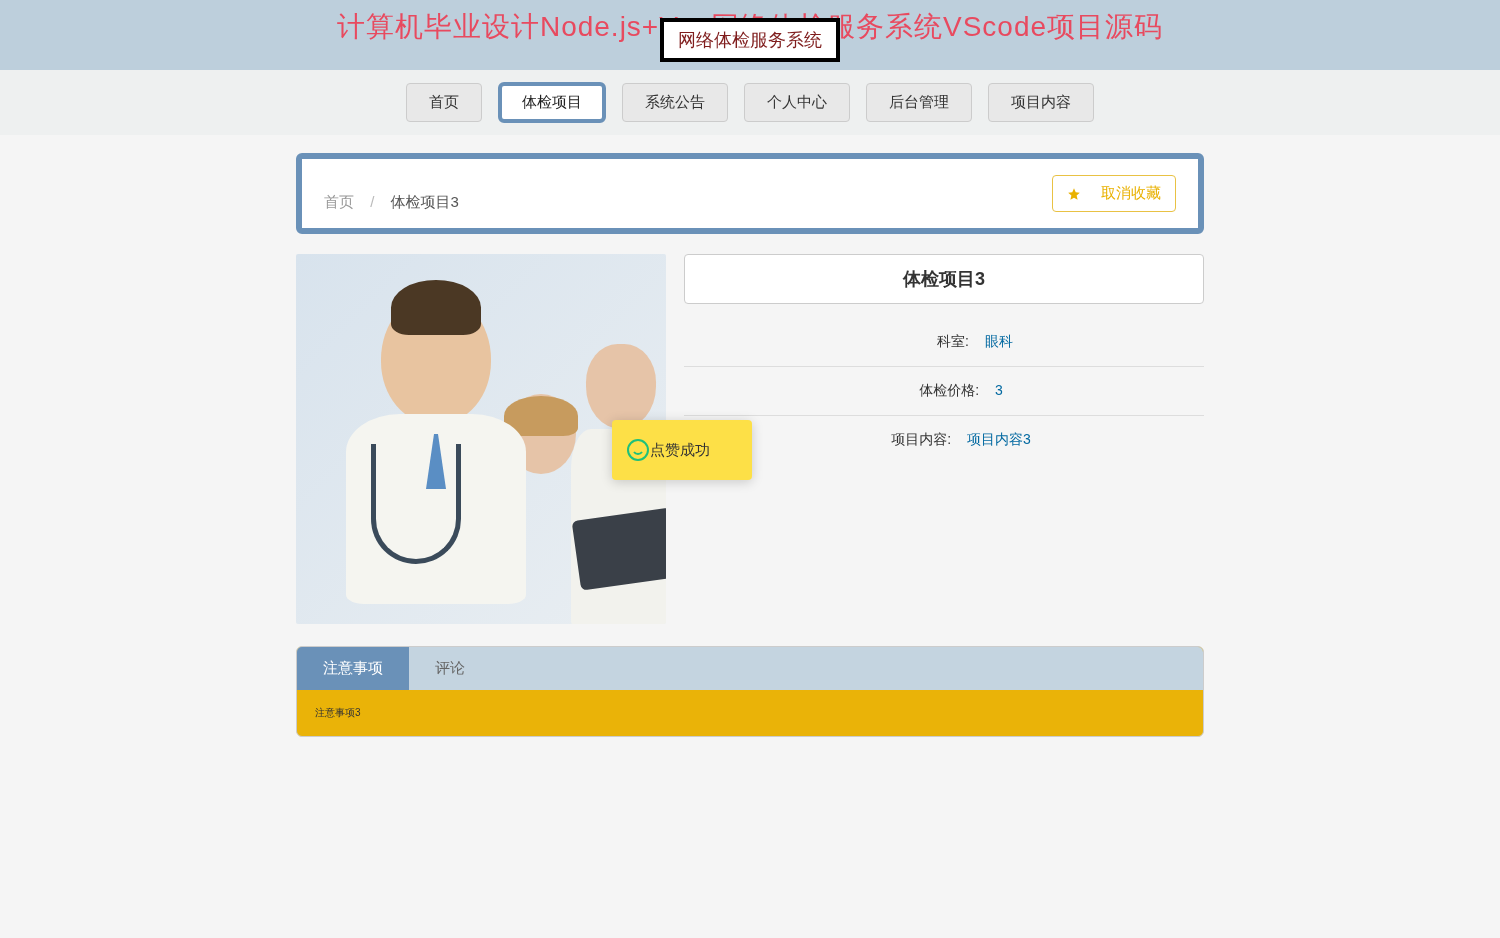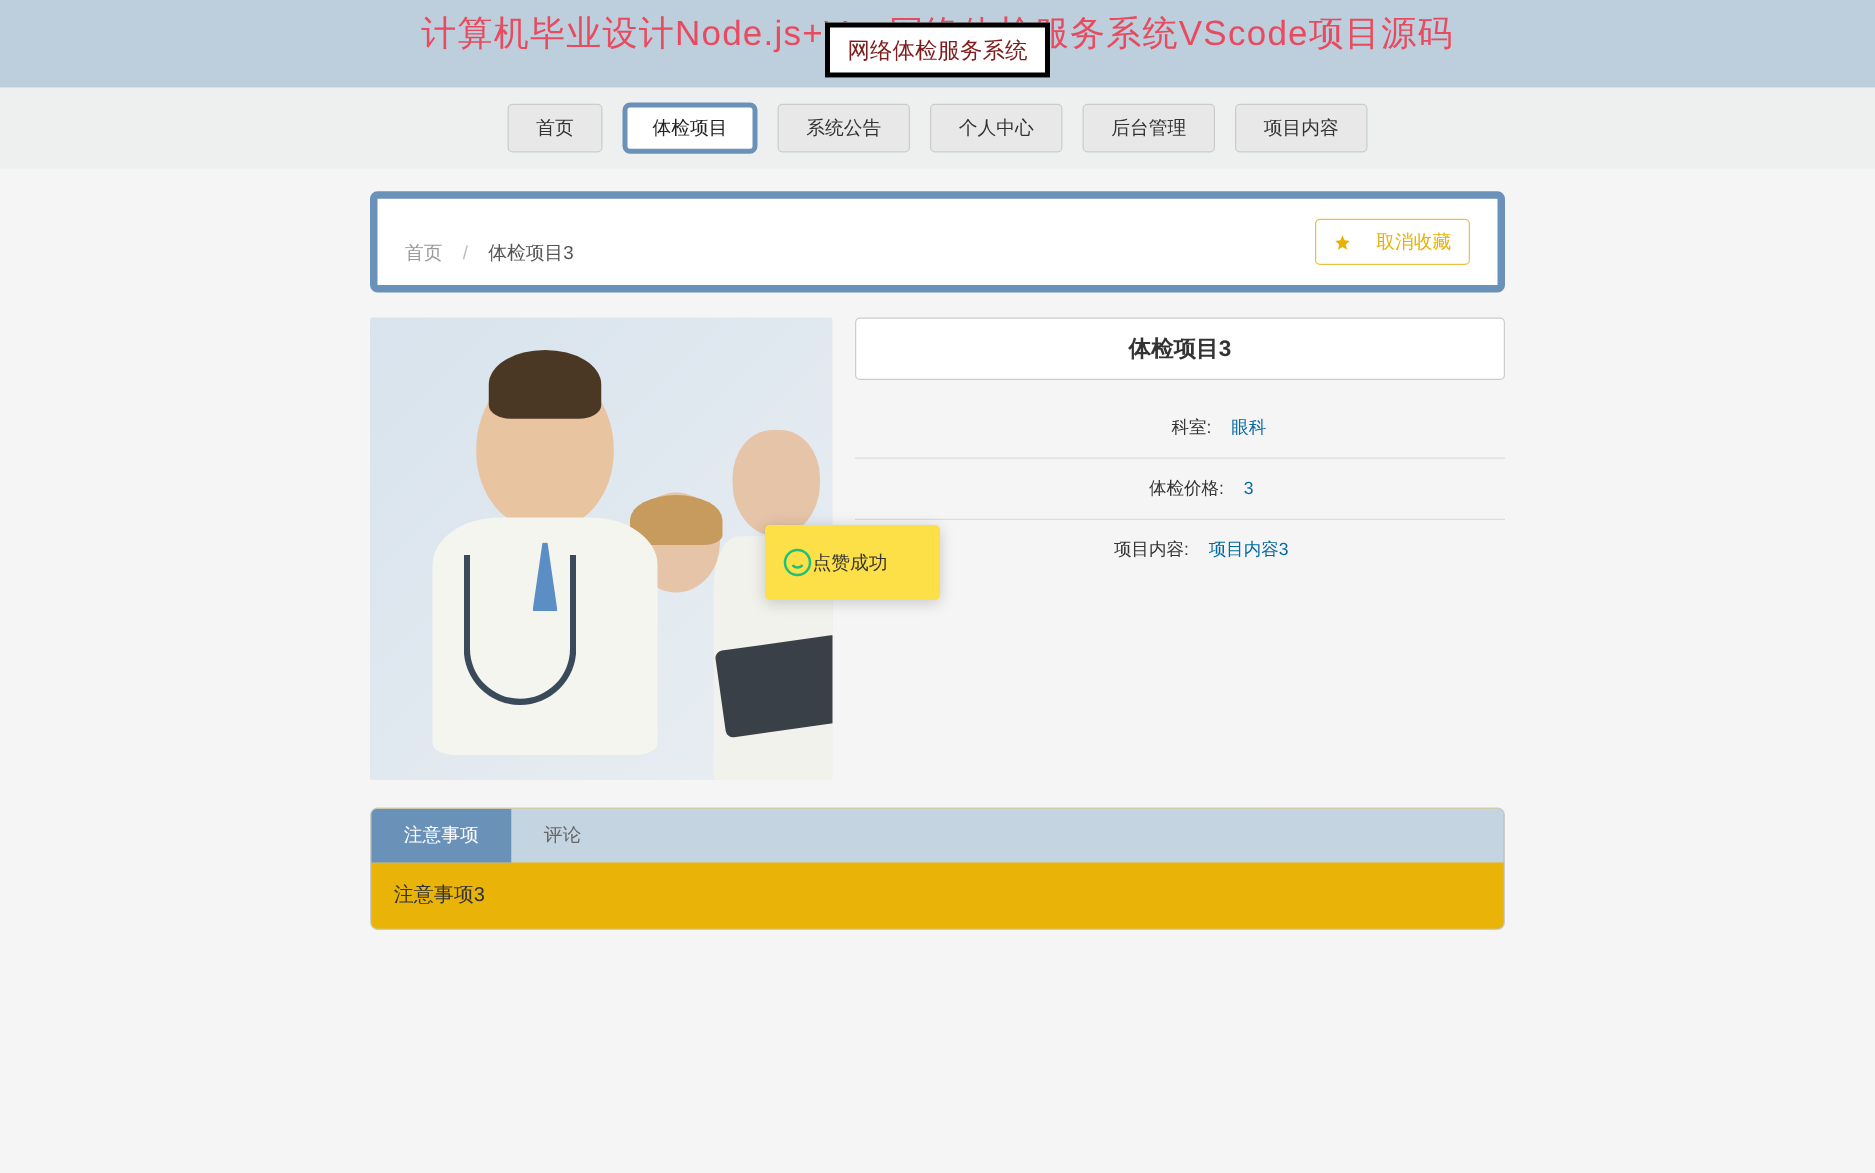--- a/index.html
+++ b/index.html
@@ -49,21 +49,21 @@
 .info-val { color: #0369a1; }
 
 .vote-bar { border: 1px dashed #ccc; border-radius: 4px; padding: 12px 18px; margin-top: 28px; display: flex; justify-content: space-between; align-items: center; font-size: 16px; font-weight: bold; background: #fff; }
 .vote-item { display: flex; align-items: center; gap: 8px; cursor: pointer; }
 .vote-item svg { width: 18px; height: 18px; }
 
 .tabs-wrap { margin-top: 22px; border: 1px solid #ccc; border-radius: 6px; overflow: hidden; background: #eab308; }
 .tabs-head { background: #c4d4e0; display: flex; }
 .tab { padding: 12px 26px; font-size: 15px; color: #666; cursor: pointer; }
 .tab.active { background: #6a91b8; color: #fff; }
-.tab-body { padding: 16px 18px; font-size: 16px; color: #333; }
+.tab-body { padding: 16px 18px; font-size: 10px; color: #333; }
 
 .toast { position: absolute; left: 612px; top: 420px; background: #fde047; border-radius: 4px; box-shadow: 0 2px 12px rgba(0,0,0,0.18); padding: 18px 42px 18px 14px; display: flex; align-items: center; font-size: 15px; color: #333; }
 .toast svg { width: 24px; height: 24px; }
 </style>
 </head>
 <body>
 
 <div class="top-banner">
   <div class="banner-title">计算机毕业设计Node.js+Vue网络体检服务系统VScode项目源码</div>
   <div class="banner-sub">网络体检服务系统</div>

